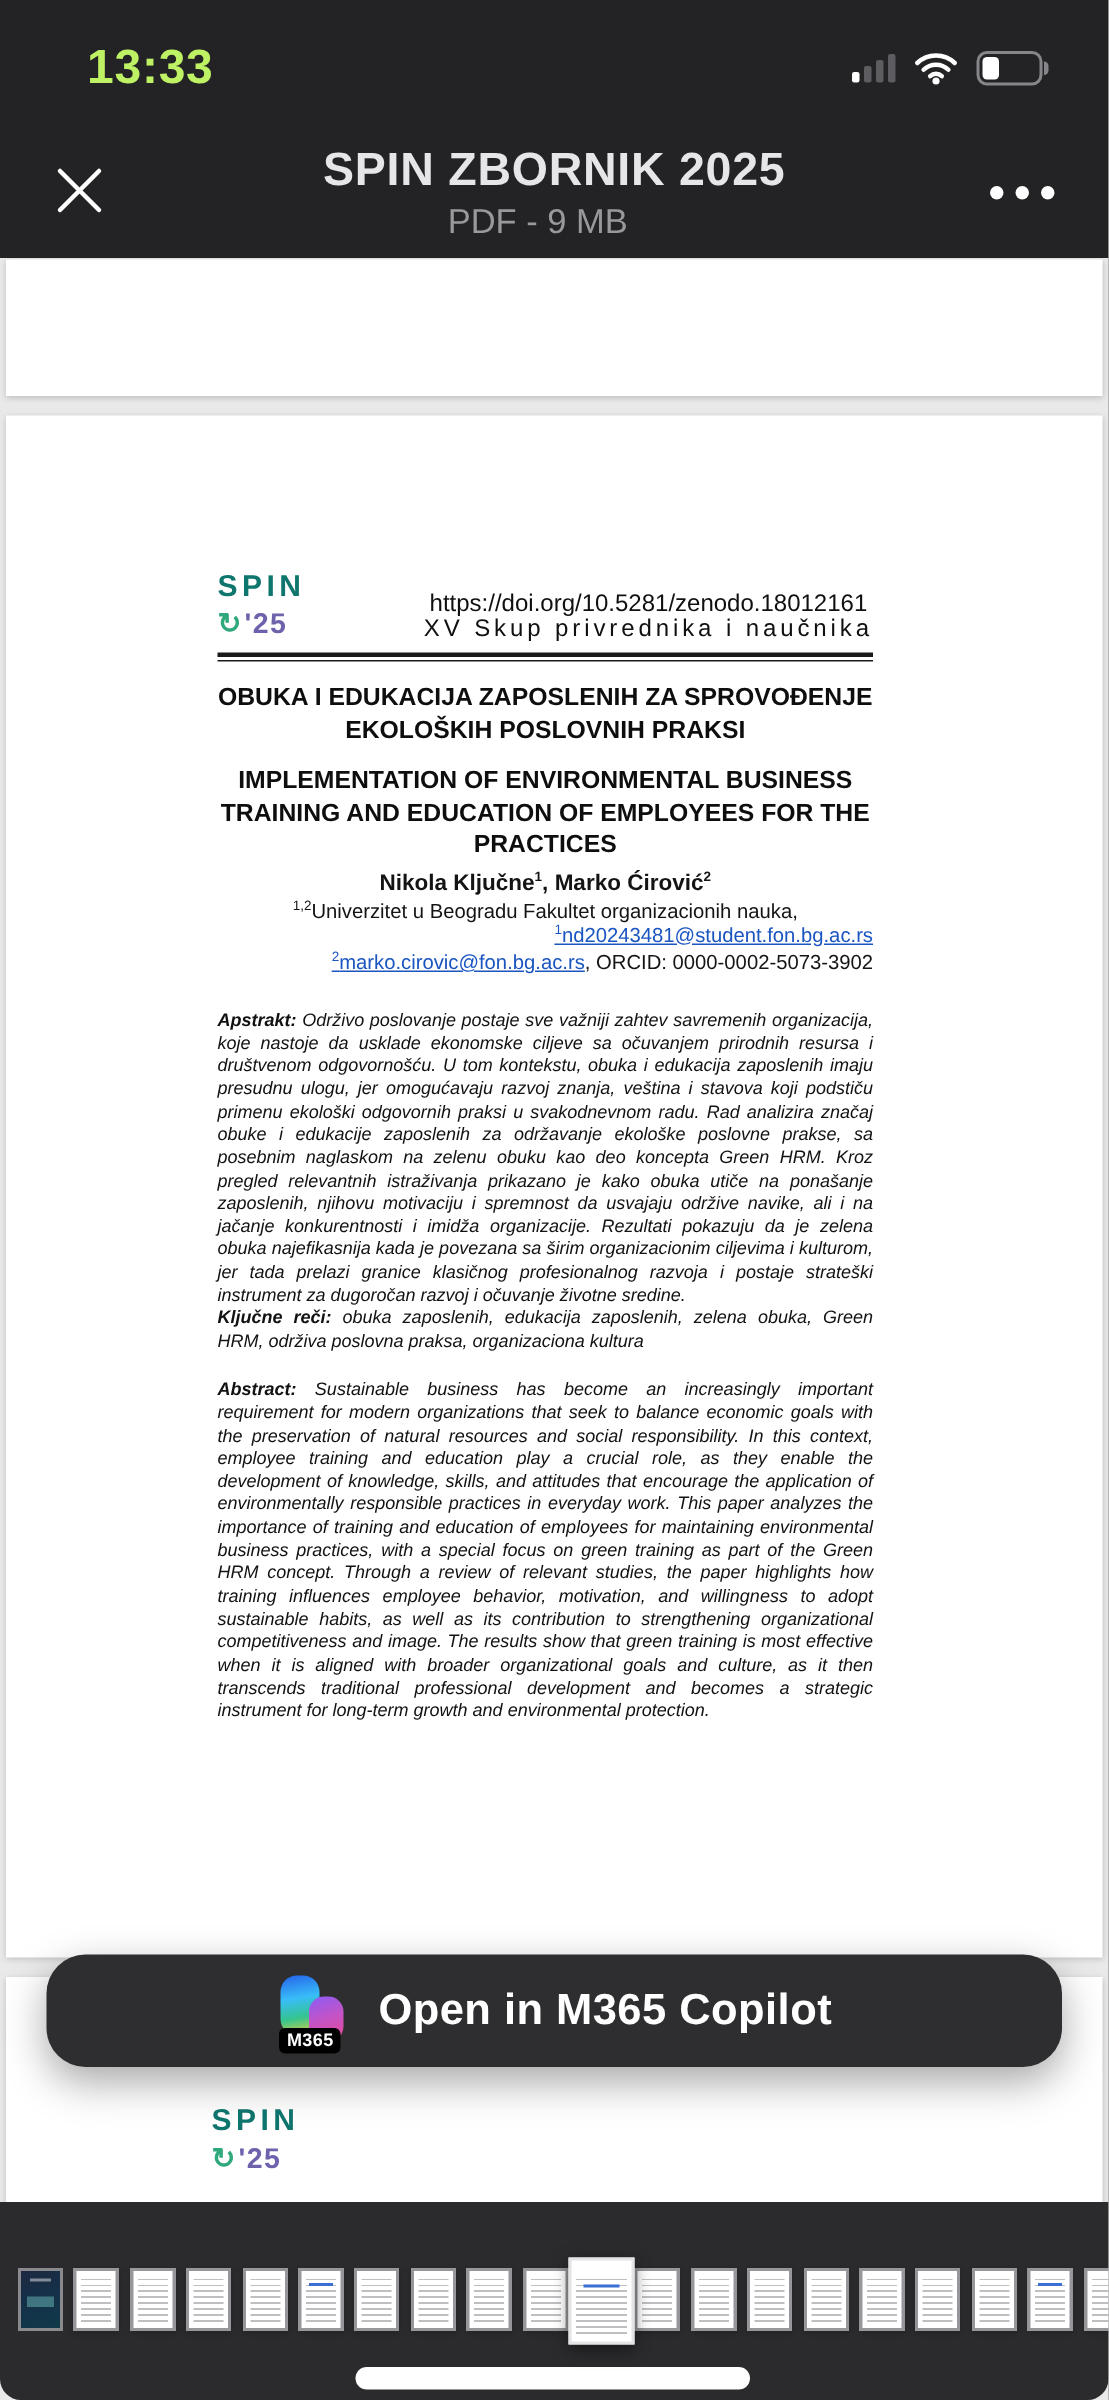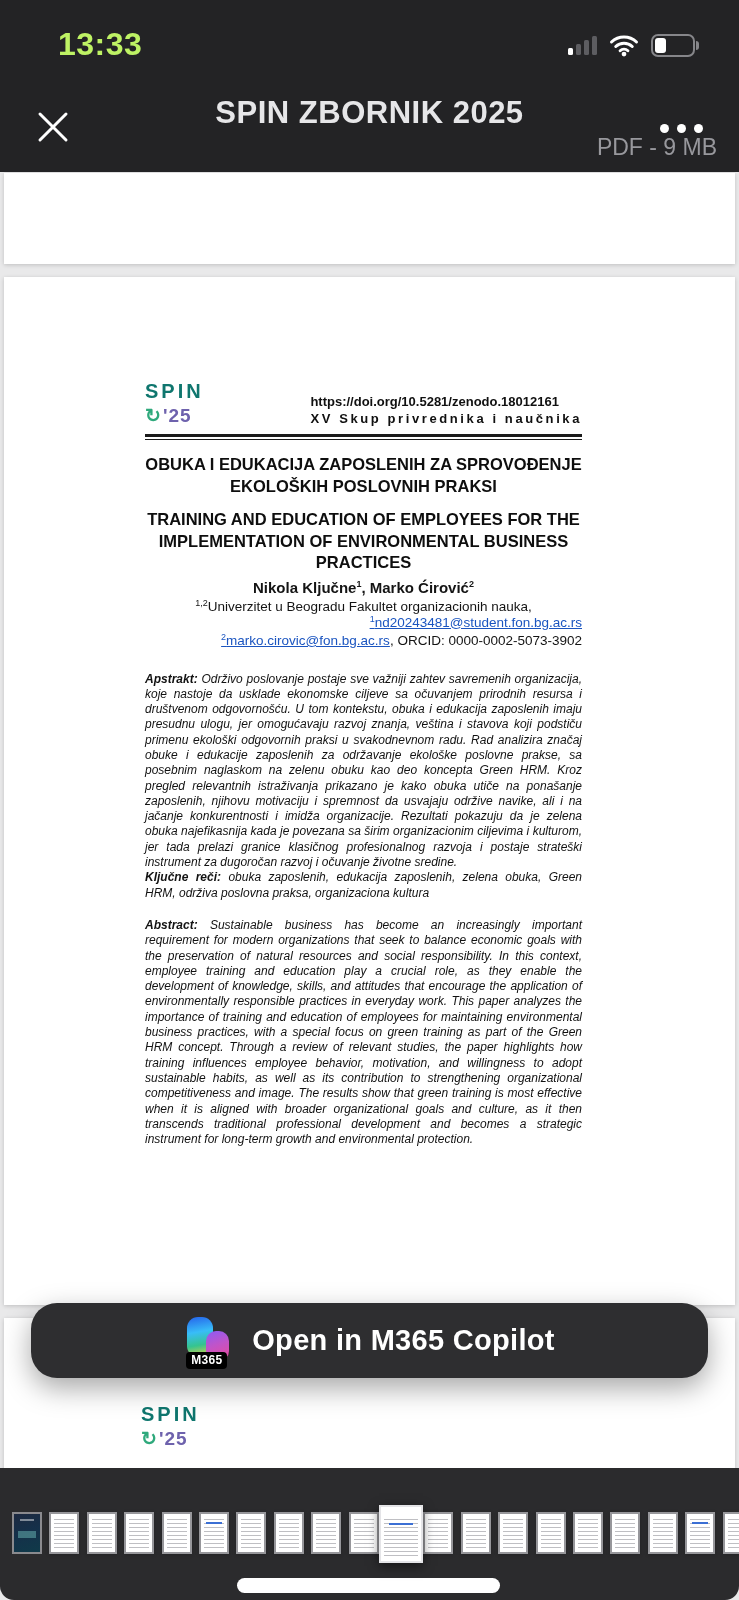--- a/index.html
+++ b/index.html
@@ -15,35 +15,35 @@
   .signal { display:flex; align-items:flex-end; gap:3px; height:20px; }
   .signal i { display:block; width:5px; border-radius:1.5px; background:#5d5d61; }
   .signal i.on { background:#fff; }
   .sb1{height:7px;} .sb2{height:11px;} .sb3{height:15px;} .sb4{height:19px;}
   .battery { position:relative; width:50px; height:23px; }
   .battery .shell { position:absolute; left:0; top:0; width:44px; height:23px; border:2px solid #86868a; border-radius:7px; }
   .battery .fill { position:absolute; left:4px; top:4px; width:11px; height:15px; border-radius:3px; background:#fff; }
   .battery .nub { position:absolute; right:2px; top:7px; width:3px; height:9px; border-radius:0 3px 3px 0; background:#86868a; }
   .close-btn { position:absolute; left:30px; top:104px; width:46px; height:46px; display:flex; align-items:center; justify-content:center; cursor:pointer; }
   .htitle { position:absolute; left:0; top:95px; width:739px; text-align:center; color:#e6e6e8; font-size:31px; font-weight:700; letter-spacing:.5px; }
-  .hsub { position:absolute; left:0; top:134px; width:717px; text-align:right; color:#98989d; font-size:23px; font-weight:400; }
+  .hsub { position:absolute; left:0; top:134px; width:717px; text-align:center; color:#98989d; font-size:23px; font-weight:400; }
   .more-btn { position:absolute; right:36px; top:110px; width:70px; height:36px; display:flex; align-items:center; justify-content:flex-end; gap:8px; cursor:pointer; }
   .more-btn .dot { width:9px; height:9px; border-radius:50%; background:#fff; }
   
   .page { position:absolute; left:4px; width:731px; background:#fff; box-shadow:0 1px 4px rgba(0,0,0,.18); }
   .page-prev { top:173px; height:91px; }
   .page-main { top:277px; height:1028px; }
   .page-next { top:1318px; height:160px; }
   .doc { position:absolute; left:141px; top:0; width:437px; color:#141414; }
   
   .logo-row { display:flex; justify-content:space-between; align-items:flex-end; padding-top:103px; }
   .spin-line1 { font-size:20px; font-weight:700; letter-spacing:3px; color:#0f766e; }
   .spin-line2 { font-size:19px; font-weight:700; letter-spacing:1px; color:#6e62ad; margin-top:1px; }
   .spin-arrow { color:#2fa97c; font-weight:700; margin-right:1px; }
-  .doi-block { text-align:left; font-size:13px; font-weight:700; line-height:17px; color:#101010; }
+  .doi-block { text-align:center; font-size:16px; font-weight:400; line-height:17px; color:#101010; }
   .doi-event { letter-spacing:2.6px; }
   .rule { margin-top:7px; height:6px; border-top:3px solid #1b1b1b; border-bottom:1px solid #1b1b1b; }
   .t-sr { margin-top:14px; text-align:center; font-size:16.5px; font-weight:700; line-height:21.5px; color:#0e0e0e; }
   .t-en { margin-top:12px; text-align:center; font-size:16.5px; font-weight:700; line-height:21.5px; color:#0e0e0e; }
   .authors { margin-top:5px; text-align:center; font-size:15px; font-weight:700; }
   .affil { margin-top:3px; text-align:center; font-size:13.5px; }
   .email-line { text-align:right; font-size:13.5px; line-height:18.5px; }
   .email-line a { color:#1b55c0; text-decoration:underline; cursor:pointer; }
   sup { font-size:9px; vertical-align:super; line-height:0; }
   .abs { margin-top:21px; font-size:12px; font-style:italic; line-height:15.3px; text-align:justify; color:#121212; }
@@ -132,22 +132,22 @@
           <div class="doi-event">XV Skup privrednika i naučnika</div>
         </div>
       </div>
       <div class="rule"></div>
 
       <div class="t-sr">
         <div>OBUKA I EDUKACIJA ZAPOSLENIH ZA SPROVOĐENJE</div>
         <div>EKOLOŠKIH POSLOVNIH PRAKSI</div>
       </div>
       <div class="t-en">
+        <div>IMPLEMENTATION OF ENVIRONMENTAL BUSINESS</div>
         <div>TRAINING AND EDUCATION OF EMPLOYEES FOR THE</div>
-        <div>IMPLEMENTATION OF ENVIRONMENTAL BUSINESS</div>
         <div>PRACTICES</div>
       </div>
 
       <div class="authors"><span>Nikola Ključne</span><sup>1</sup><span>, </span><span>Marko Ćirović</span><sup>2</sup></div>
 
       <div class="affil"><sup>1,2</sup><span>Univerzitet u Beogradu Fakultet organizacionih nauka,</span></div>
 
       <div class="email-line"><a><sup>1</sup><span>nd20243481@student.fon.bg.ac.rs</span></a></div>
 
       <div class="email-line"><a><sup>2</sup><span>marko.cirovic@fon.bg.ac.rs</span></a><span>, ORCID: 0000-0002-5073-3902</span></div>

